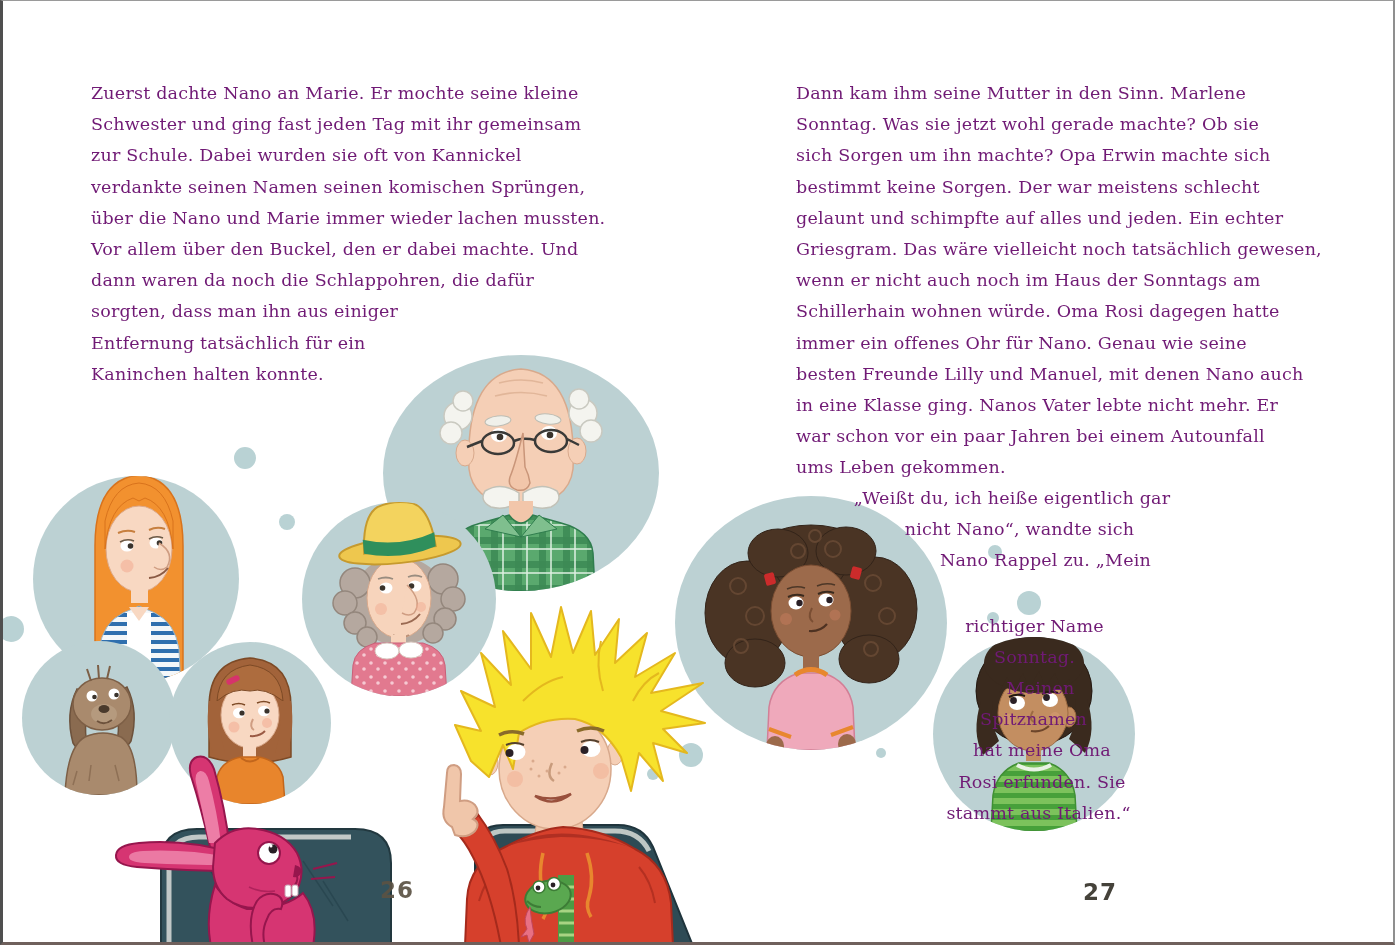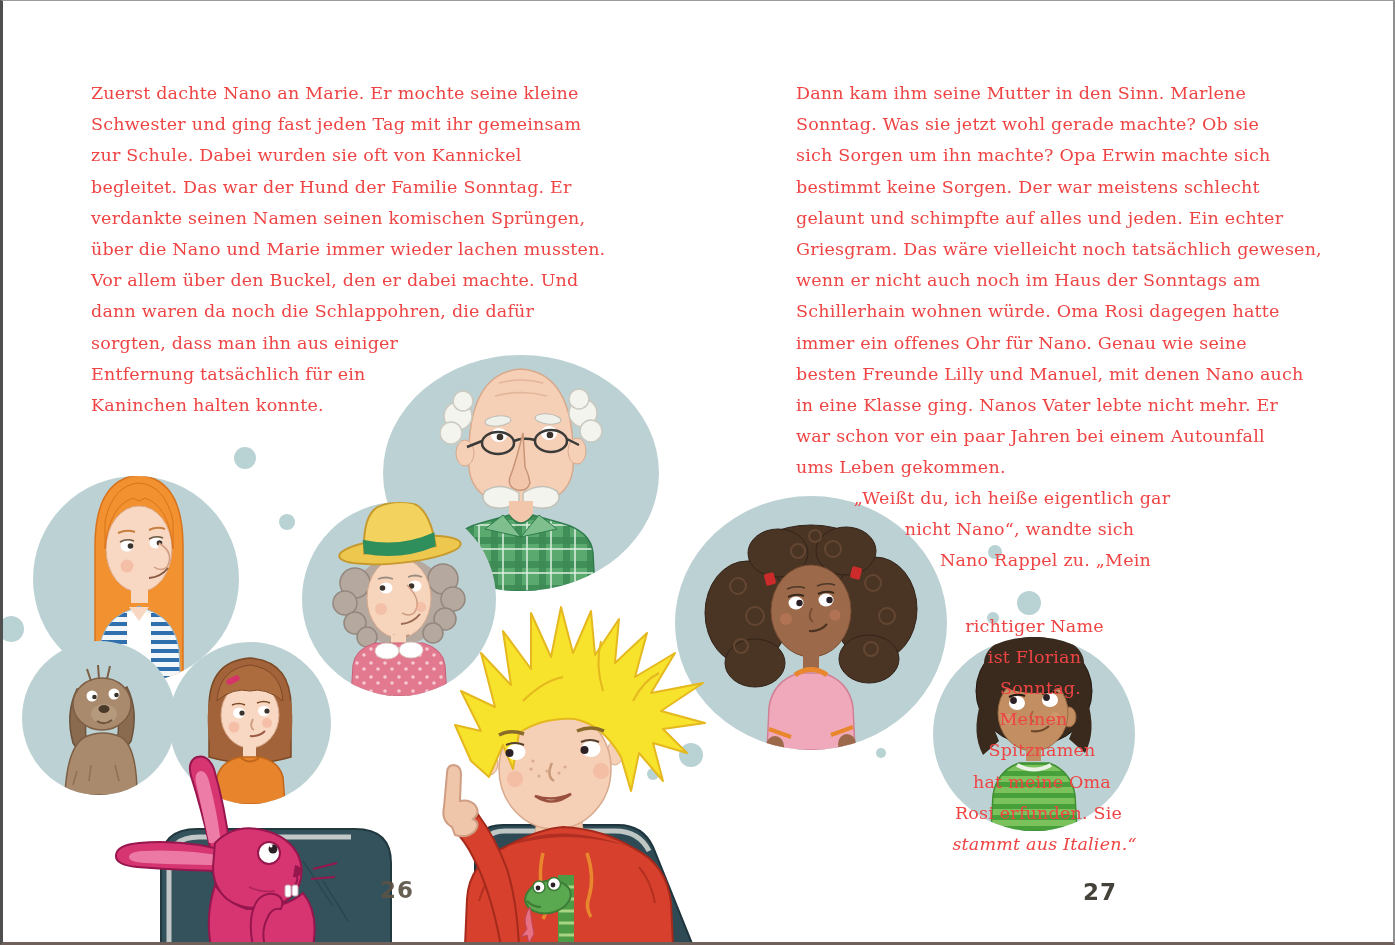--- a/index.html
+++ b/index.html
@@ -5,21 +5,21 @@
   html,body{margin:0;padding:0;background:#e8e8e8;}
   .spread{
     position:relative; width:1395px; height:945px; background:#ffffff;
     box-sizing:border-box; overflow:hidden;
     border-left:3px solid #4f4f4f; border-top:1px solid #9a9a9a;
     border-right:2px solid #8f8f8f; border-bottom:3px solid #6f605c;
     font-family:"DejaVu Serif","Liberation Serif",serif;
   }
   svg.illu{position:absolute; left:0; top:0; z-index:1;}
   .textblock{
-    position:absolute; z-index:2; color:#ef4444;
+    position:absolute; z-index:2; color:#701a75;
     font-size:17.5px; letter-spacing:0.2px;
   }
   .tl{height:31.2px; line-height:31.2px; white-space:nowrap;}
   #left-text{left:88px; top:77px; width:535px;}
   #right-text{left:793px; top:77px; width:514px;}
   #dialogue{left:793px; top:482px; width:499px; text-align:center;}
   #dialogue .tl:nth-child(1){padding-right:67px;}
   #dialogue .tl:nth-child(2){padding-right:52px;}
   #dialogue .tl:nth-child(3){padding-right:0;}
   #dialogue .tl:nth-child(4){padding-right:22px;margin-top:34px;}
@@ -384,21 +384,20 @@
     <path d="M498,945 Q488,890 470,856 Q462,840 452,830 L474,812 Q492,836 504,868 Q514,900 516,945 Z" fill="#d6402c" stroke="#a52a1c" stroke-width="2"></path>
     <path d="M452,832 L476,814" stroke="#a52a1c" stroke-width="2"></path>
     <path d="M449,826 Q438,820 441,806 L444,772 Q444,764 451,764 Q458,765 458,773 L457,800 Q466,798 472,804 Q478,812 470,818 Q478,822 472,830 Q464,838 452,834 Z" fill="#f0c6aa" stroke="#cf9d82" stroke-width="2"></path>
   </g>
 </svg>
 
 <div id="left-text" class="textblock">
       <div class="tl">Zuerst dachte Nano an Marie. Er mochte seine kleine</div>
       <div class="tl">Schwester und ging fast jeden Tag mit ihr gemeinsam</div>
       <div class="tl">zur Schule. Dabei wurden sie oft von Kannickel</div>
-      <div class="tl">begleitet. Das war der Hund der Familie Sonntag. Er</div>
       <div class="tl">verdankte seinen Namen seinen komischen Sprüngen,</div>
       <div class="tl">über die Nano und Marie immer wieder lachen mussten.</div>
       <div class="tl">Vor allem über den Buckel, den er dabei machte. Und</div>
       <div class="tl">dann waren da noch die Schlappohren, die dafür</div>
       <div class="tl">sorgten, dass man ihn aus einiger</div>
       <div class="tl">Entfernung tatsächlich für ein</div>
       <div class="tl">Kaninchen halten konnte.</div>
     </div>
 
 <div id="right-text" class="textblock">
@@ -415,21 +414,20 @@
       <div class="tl">in eine Klasse ging. Nanos Vater lebte nicht mehr. Er</div>
       <div class="tl">war schon vor ein paar Jahren bei einem Autounfall</div>
       <div class="tl">ums Leben gekommen.</div>
     </div>
 
 <div id="dialogue" class="textblock">
       <div class="tl">„Weißt du, ich heiße eigentlich gar</div>
       <div class="tl">nicht Nano“, wandte sich</div>
       <div class="tl">Nano Rappel zu. „Mein</div>
       <div class="tl">richtiger Name</div>
-      <div class="tl">ist Florian</div>
       <div class="tl">Sonntag.</div>
       <div class="tl">Meinen</div>
       <div class="tl">Spitznamen</div>
       <div class="tl">hat meine Oma</div>
       <div class="tl">Rosi erfunden. Sie</div>
       <div class="tl">stammt aus Italien.“</div>
     </div>
 
 <div id="left-num" class="pagenum">26</div>
 

